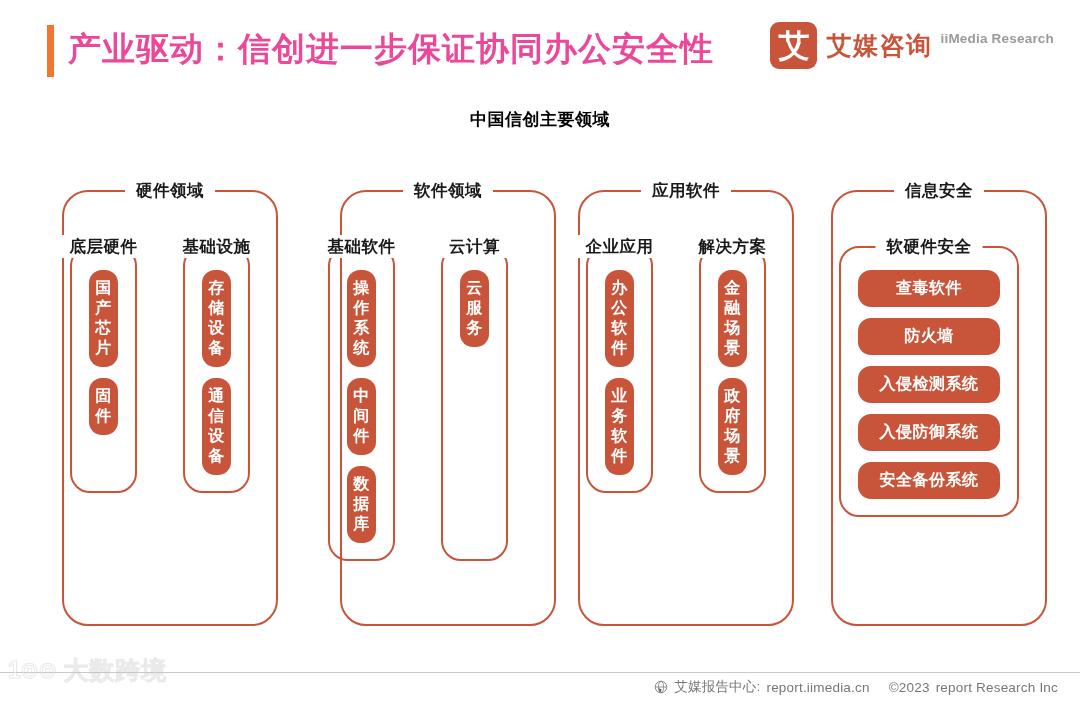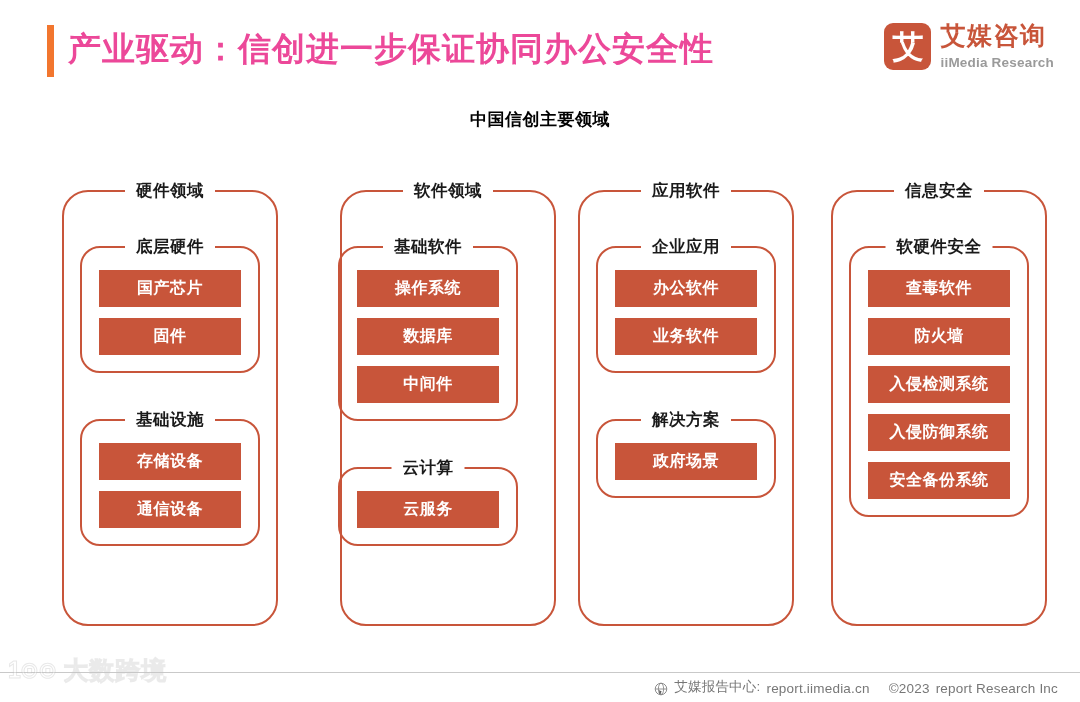--- a/index.html
+++ b/index.html
@@ -60,21 +60,20 @@
     color: #ffffff;
     font-size: 31px;
     font-weight: 700;
     display: flex;
     align-items: center;
     justify-content: center;
     line-height: 1;
   }
   .logo-text {
     display: flex;
-    flex-direction: column;
     justify-content: center;
     gap: 8px;
   }
   .logo-cn {
     font-size: 25px;
     font-weight: 700;
     color: #C8553A;
     letter-spacing: 1.5px;
     line-height: 1.05;
   }
@@ -142,25 +141,25 @@
     height: 23px;
   }
 
   .outer-box {
     width: 216px;
     height: 436px;
     border-radius: 26px;
   }
   .outer-inner-wrap {
     position: absolute;
-    left: 18px;
+    left: 8px;
     top: 56px;
     width: 180px;
     display: flex;
-    flex-direction: column;
+    flex-direction: row;
     gap: 46px;
   }
 
   .group-box {
     width: 180px;
     border-radius: 20px;
     padding: 22px 0 16px 0;
     box-sizing: border-box;
   }
   .group-box .fs-legend {
@@ -171,21 +170,21 @@
     flex-direction: column;
     align-items: center;
     gap: 11px;
     padding: 0 17px;
   }
   .pill {
     width: 100%;
     box-sizing: border-box;
     background: #C8553A;
     color: #ffffff;
-    border-radius: 0;
+    border-radius: 13px;
     text-align: center;
     font-size: 16px;
     font-weight: 700;
     letter-spacing: 0.5px;
     padding: 8px 0 9px 0;
     line-height: 20px;
   }
 
   
   .footer-rule {
@@ -194,21 +193,21 @@
     top: 672px;
     width: 1080px;
     height: 1px;
     background: #c9c9c9;
   }
   .footer {
     position: absolute;
     right: 22px;
     top: 678px;
     display: flex;
-    align-items: flex-end;
+    align-items: center;
     gap: 6px;
     font-size: 13.5px;
     color: #777777;
     letter-spacing: 0.2px;
     white-space: nowrap;
   }
   .globe-icon {
     display: inline-flex;
     width: 14px;
     height: 14px;
@@ -286,22 +285,22 @@
 
   <div class="column col-1">
     <div class="fs outer-box">
       <div class="fs-legend">软件领域</div>
     </div>
     <div class="outer-inner-wrap">
       <div class="fs group-box">
         <div class="fs-legend">基础软件</div>
         <div class="pill-list">
           <div class="pill">操作系统</div>
+          <div class="pill">中间件</div>
           <div class="pill">数据库</div>
-          <div class="pill">中间件</div>
         </div>
       </div>
       <div class="fs group-box">
         <div class="fs-legend">云计算</div>
         <div class="pill-list">
           <div class="pill">云服务</div>
         </div>
       </div>
     </div>
   </div>
@@ -314,20 +313,21 @@
       <div class="fs group-box">
         <div class="fs-legend">企业应用</div>
         <div class="pill-list">
           <div class="pill">办公软件</div>
           <div class="pill">业务软件</div>
         </div>
       </div>
       <div class="fs group-box">
         <div class="fs-legend">解决方案</div>
         <div class="pill-list">
+          <div class="pill">金融场景</div>
           <div class="pill">政府场景</div>
         </div>
       </div>
     </div>
   </div>
 
   <div class="column col-3">
     <div class="fs outer-box">
       <div class="fs-legend">信息安全</div>
     </div>

